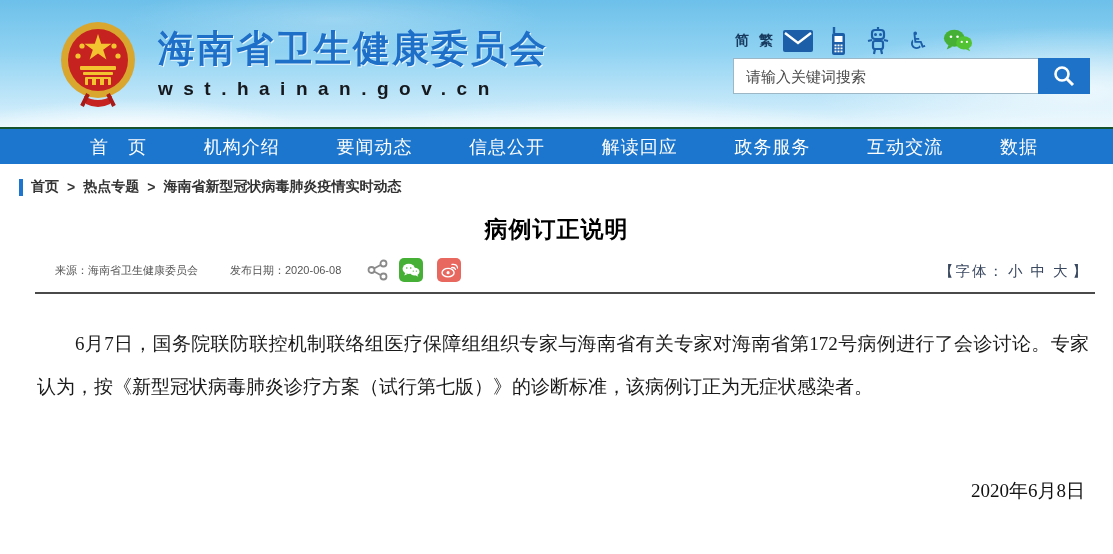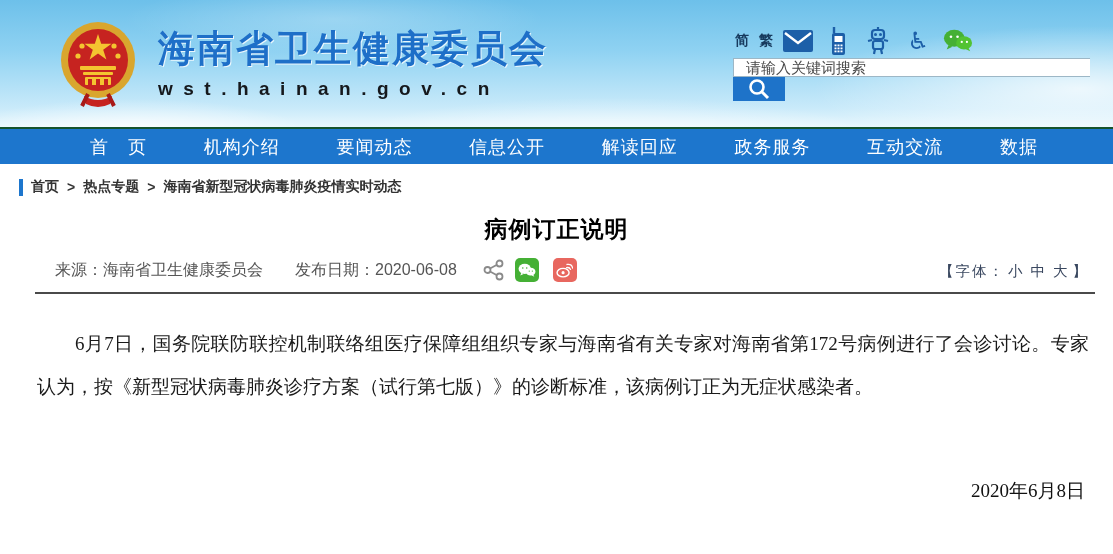--- a/index.html
+++ b/index.html
@@ -23,21 +23,21 @@
     font-size:37px; font-weight:bold; color:#1e6fc8; letter-spacing:2px;
     text-shadow:1px 1px 0 rgba(255,255,255,0.8);
   }
   .site-url {
     margin-top:4px; font-size:19px; font-weight:bold; color:#15181c; letter-spacing:10.5px;
   }
   .lang-bar { position:absolute; left:735px; top:28px; display:flex; align-items:center; gap:10px; }
   .lang-btn { font-size:14px; font-weight:bold; color:#173a5e; cursor:pointer; }
   .hicon { display:inline-flex; align-items:center; justify-content:center; width:30px; height:26px; cursor:pointer; }
   .access-glyph { font-size:24px; line-height:24px; color:#1c5fa8; font-family:"DejaVu Sans",sans-serif; }
-  .searchbar { position:absolute; left:733px; top:58px; width:357px; height:36px; display:flex;flex-direction:column; }
+  .searchbar { position:absolute; left:733px; top:58px; width:357px; height:36px; display:flex; }
   .search-input {
     flex:1; height:36px; border:1px solid #9db7c6; border-right:none; padding:0 12px;
     font-size:15px; color:#333; outline:none; background:#fff; font-family:inherit;
   }
   .search-input::placeholder { color:#4a4a4a; opacity:1; }
   .search-btn {
     width:52px; height:36px; border:none; background:#1e73c9; cursor:pointer;
     display:flex; align-items:center; justify-content:center;
   }
 
@@ -50,21 +50,21 @@
   .nav a { color:#ffffff; font-size:18px; text-decoration:none; letter-spacing:1px; cursor:pointer; }
 
   
   .breadcrumb { position:absolute; left:19px; top:178px; display:flex; align-items:center; font-size:14px; font-weight:bold; color:#333; }
   .crumb-bar { display:inline-block; width:4px; height:17px; background:#1d76cd; margin-right:8px; }
   .crumb { cursor:pointer; }
   .crumb-sep { margin:0 8px; color:#333; }
 
   
   .article-title { position:absolute; left:0; top:214px; width:1113px; text-align:center; font-size:23px; font-weight:bold; color:#000; letter-spacing:1px; }
-  .meta-row { position:absolute; left:55px; top:258px; display:flex; align-items:center; font-size:16px; color:#555; }
+  .meta-row { position:absolute; left:55px; top:258px; display:flex; align-items:center; font-size:11px; color:#555; }
   .meta-source { margin-right:32px; }
   .meta-date { margin-right:26px; }
   .share-icon { width:22px; height:22px; margin-right:10px; cursor:pointer; display:inline-flex; }
   .share-sq { width:24px; height:24px; border-radius:5px; margin-right:14px; cursor:pointer; display:inline-flex; align-items:center; justify-content:center; }
   .sq-wechat { background:#45b035; }
   .sq-weibo { background:#e8675f; }
   .font-control { position:absolute; right:24px; top:262px; font-size:14.5px; color:#39475f; letter-spacing:2px; }
   .font-opt { cursor:pointer; margin:0 3px; }
   .meta-divider { position:absolute; left:35px; top:292px; width:1060px; height:0; border-top:2px solid #4a4a4a; }
 

